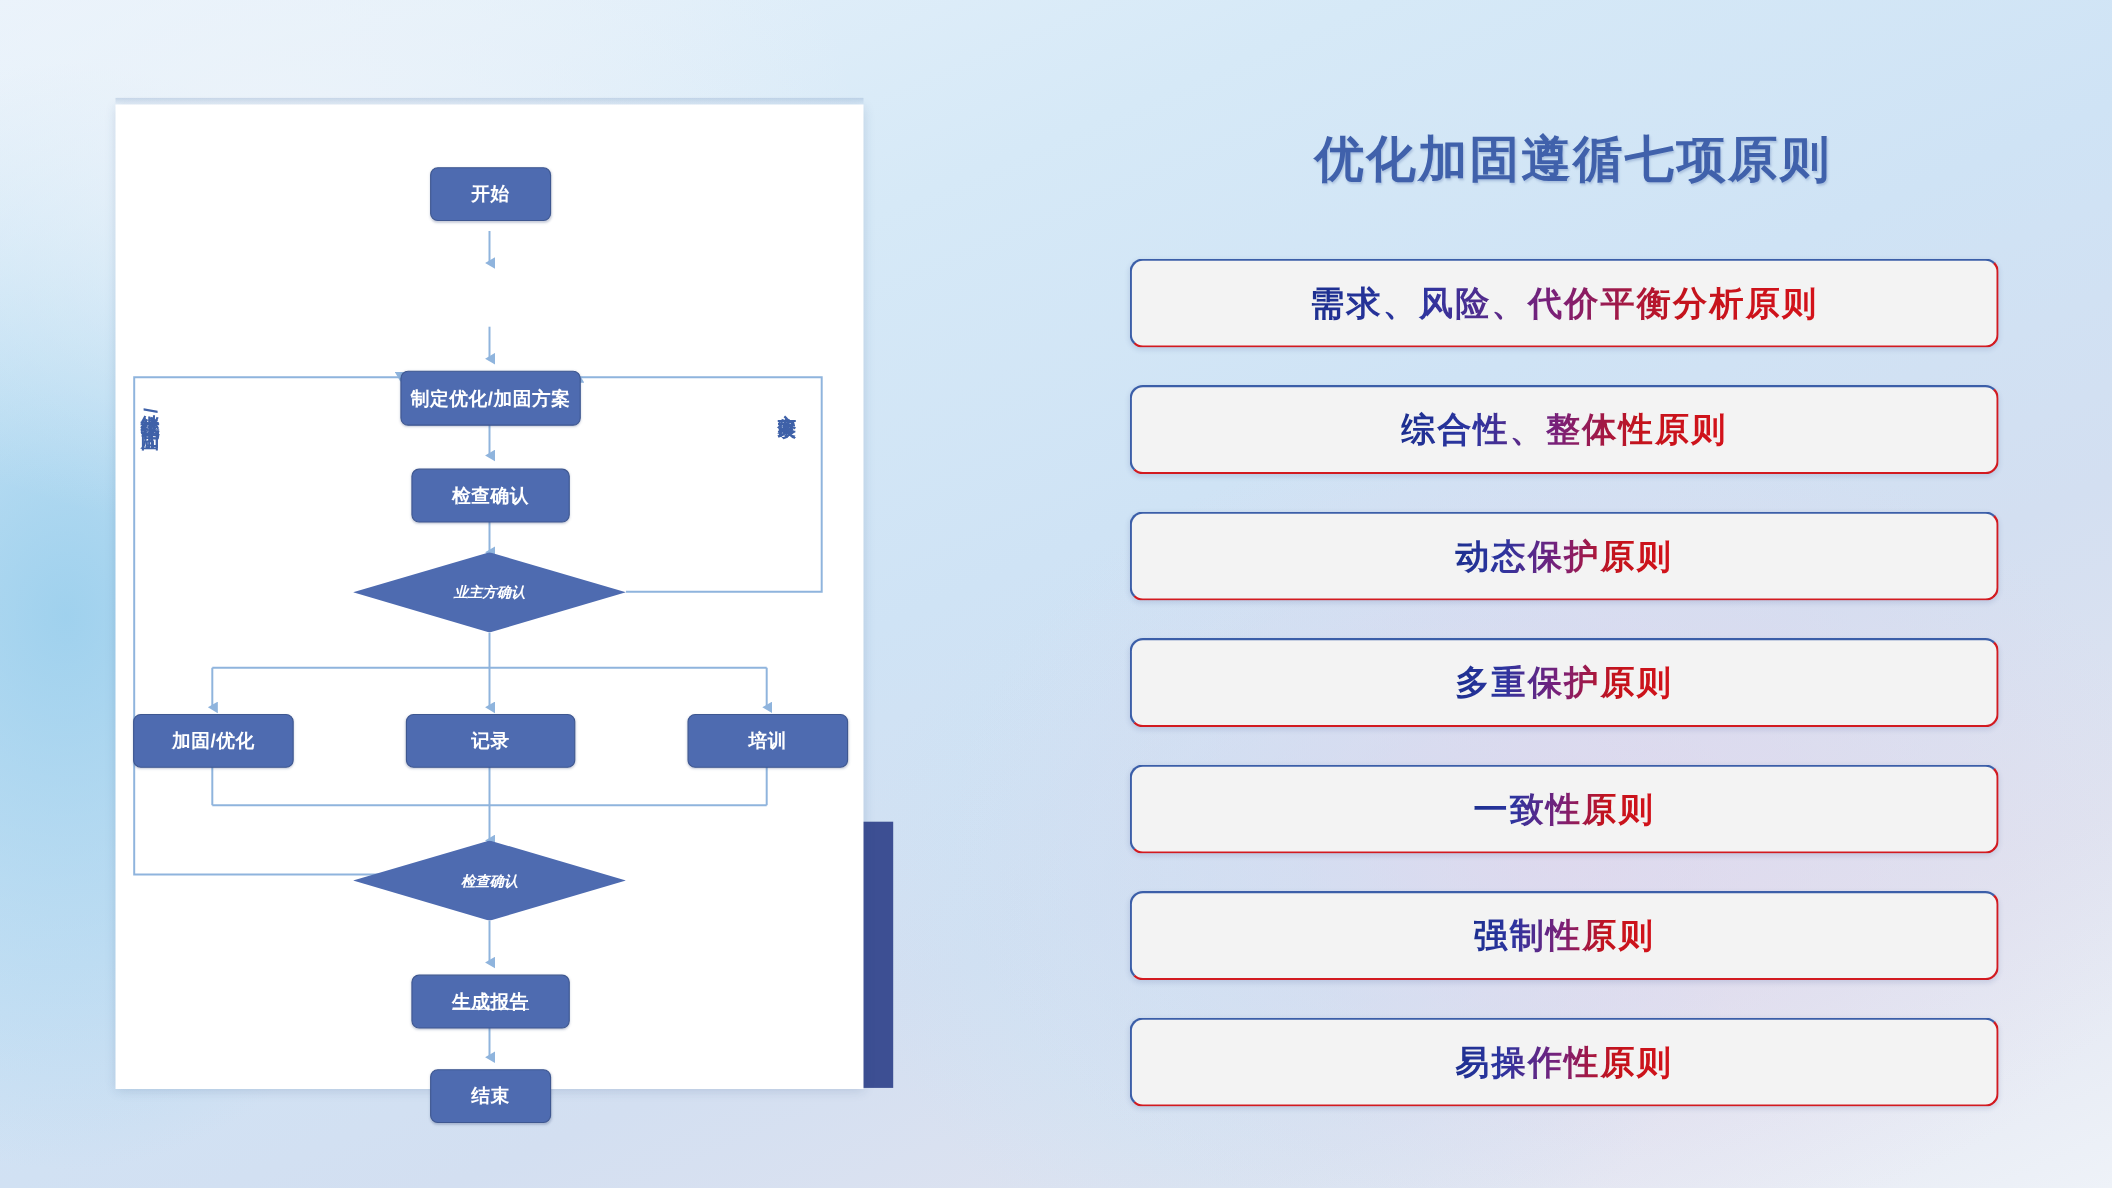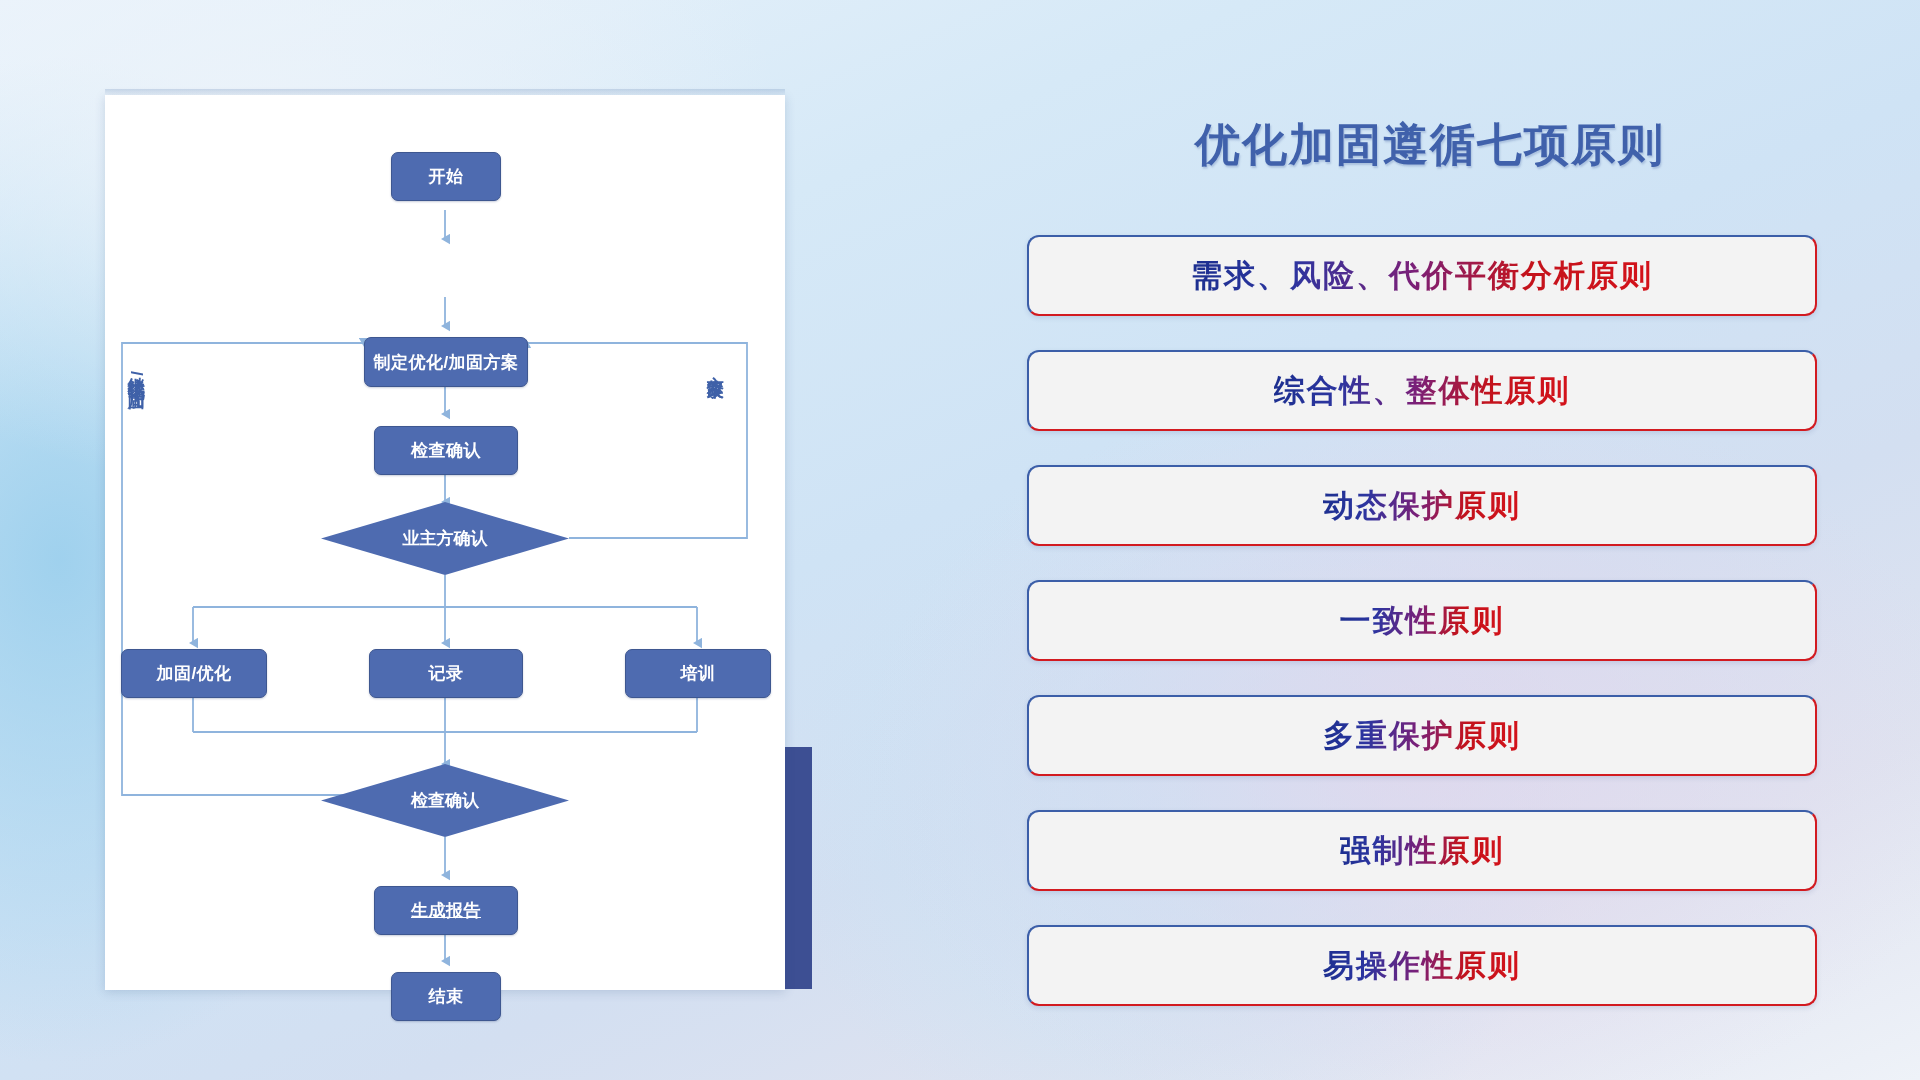--- a/index.html
+++ b/index.html
@@ -49,22 +49,23 @@
     display: flex; align-items: center; justify-content: center;
     font-weight: bold;
     font-size: 17px;
     letter-spacing: 0.5px;
     white-space: nowrap;
     box-shadow: 0 1px 2px rgba(40,60,110,0.25);
   }
   .node-diamond {
     position: absolute;
     display: flex; align-items: center; justify-content: center;
-    color: #ffffff; font-weight: bold; font-size: 17px;
-    white-space: nowrap;
+    color: #ffffff; font-weight: bold; font-size: 13px;
+    white-space: nowrap;
+    font-style: italic;
   }
   .node-diamond .dia-shape {
     position: absolute; left: 0; top: 0; right: 0; bottom: 0;
     background: #4e6bb0;
     clip-path: polygon(50% 0%, 100% 50%, 50% 100%, 0% 50%);
   }
   .node-diamond .dia-label { position: relative; z-index: 2; }
 
   .vlabel {
     position: absolute;
@@ -215,24 +216,24 @@
       <div class="principle-card">
         <span class="principle-text">需求、风险、代价平衡分析原则</span>
       </div>
       <div class="principle-card">
         <span class="principle-text">综合性、整体性原则</span>
       </div>
       <div class="principle-card">
         <span class="principle-text">动态保护原则</span>
       </div>
       <div class="principle-card">
+        <span class="principle-text">多重保护原则</span>
+      </div>
+      <div class="principle-card">
         <span class="principle-text">一致性原则</span>
-      </div>
-      <div class="principle-card">
-        <span class="principle-text">多重保护原则</span>
       </div>
       <div class="principle-card">
         <span class="principle-text">强制性原则</span>
       </div>
       <div class="principle-card">
         <span class="principle-text">易操作性原则</span>
       </div>
 
     </div>
   </div>

